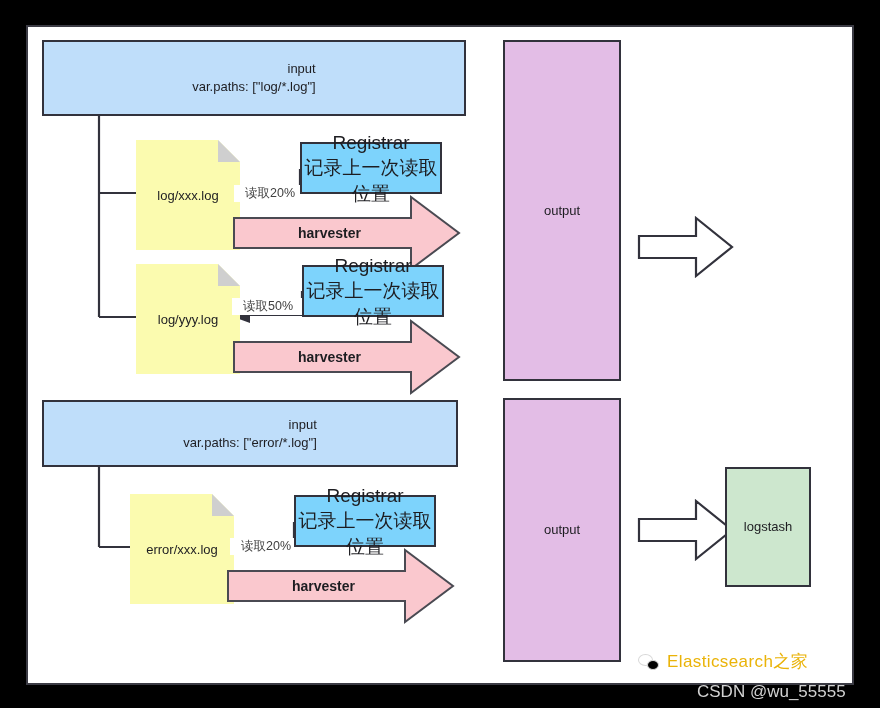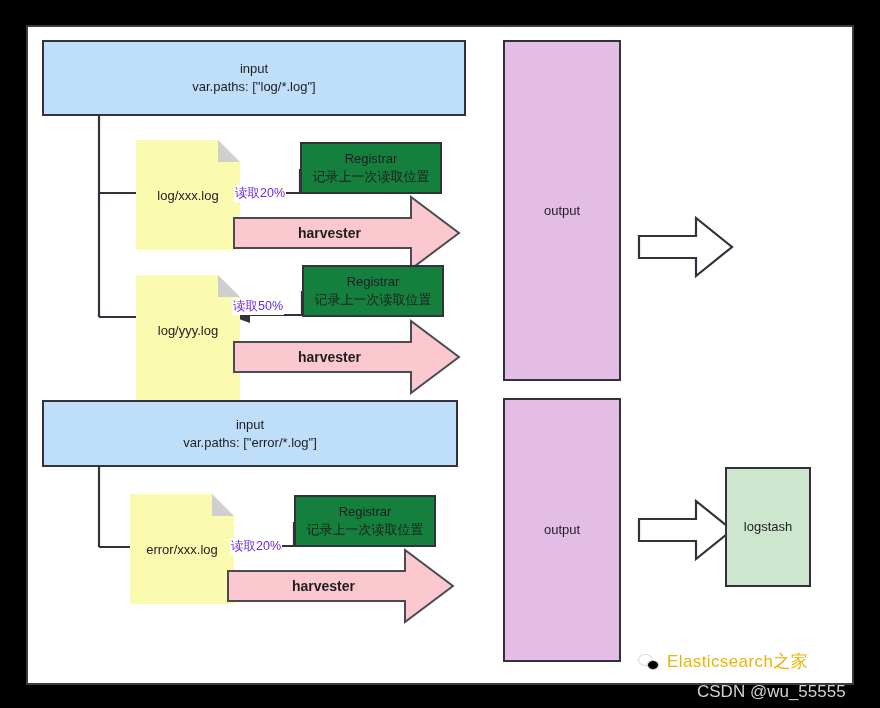--- a/index.html
+++ b/index.html
@@ -41,24 +41,25 @@
     display: flex;
     align-items: center;
     justify-content: center;
     text-align: center;
     color: #1d1d21;
     line-height: 1.35;
   }
   .box-input {
     background: #bfdefa;
     font-size: 13px;
+    text-align: right;
   }
   .box-registrar {
-    background: #15803d;
-    font-size: 13px;
+    background: #7dd3fc;
+    font-size: 19px;
   }
   .box-output {
     background: #e3bde6;
     font-size: 13px;
   }
   .box-sink {
     background: #cde7ce;
     font-size: 13px;
   }
 
@@ -139,23 +140,23 @@
     fill: #ffffff;
     stroke: #32323c;
     stroke-width: 2.2;
     stroke-linejoin: miter;
   }
 
   
   .readlabel {
     position: absolute;
     font-size: 12.5px;
-    color: #6d28d9;
+    color: #404040;
     background: #ffffff;
-    padding: 0 1px;
+    padding: 0 11px;
     white-space: nowrap;
   }
 
   
   #watermark {
     position: absolute;
     left: 638px;
     top: 650px;
     display: flex;
     align-items: center;
@@ -243,21 +244,21 @@
       </div>
     </div>
 
     <div class="harvester" style="left:205px; top:169px; width:227px; height:74px;">
       <svg viewBox="0 0 227 74" width="227" height="74">
         <path class="body" d="M 1 22 L 178 22 L 178 1 L 226 37 L 178 73 L 178 52 L 1 52 Z"></path>
       </svg>
       <div class="cap">harvester</div>
     </div>
 
-    <div class="docfile" style="left:108px; top:248px; width:104px; height:136px;">
+    <div class="docfile" style="left:108px; top:237px; width:104px; height:110px;">
       <div class="sheet"></div>
       <div class="fold"></div>
       <div class="doclabel">log/yyy.log</div>
     </div>
 
     <div class="readlabel" style="left:204px; top:271px;text-align:right;">读取50%</div>
 
     <div class="box box-registrar" style="left:274px; top:238px; width:142px; height:52px;">
       <div>
         <div>Registrar</div>

